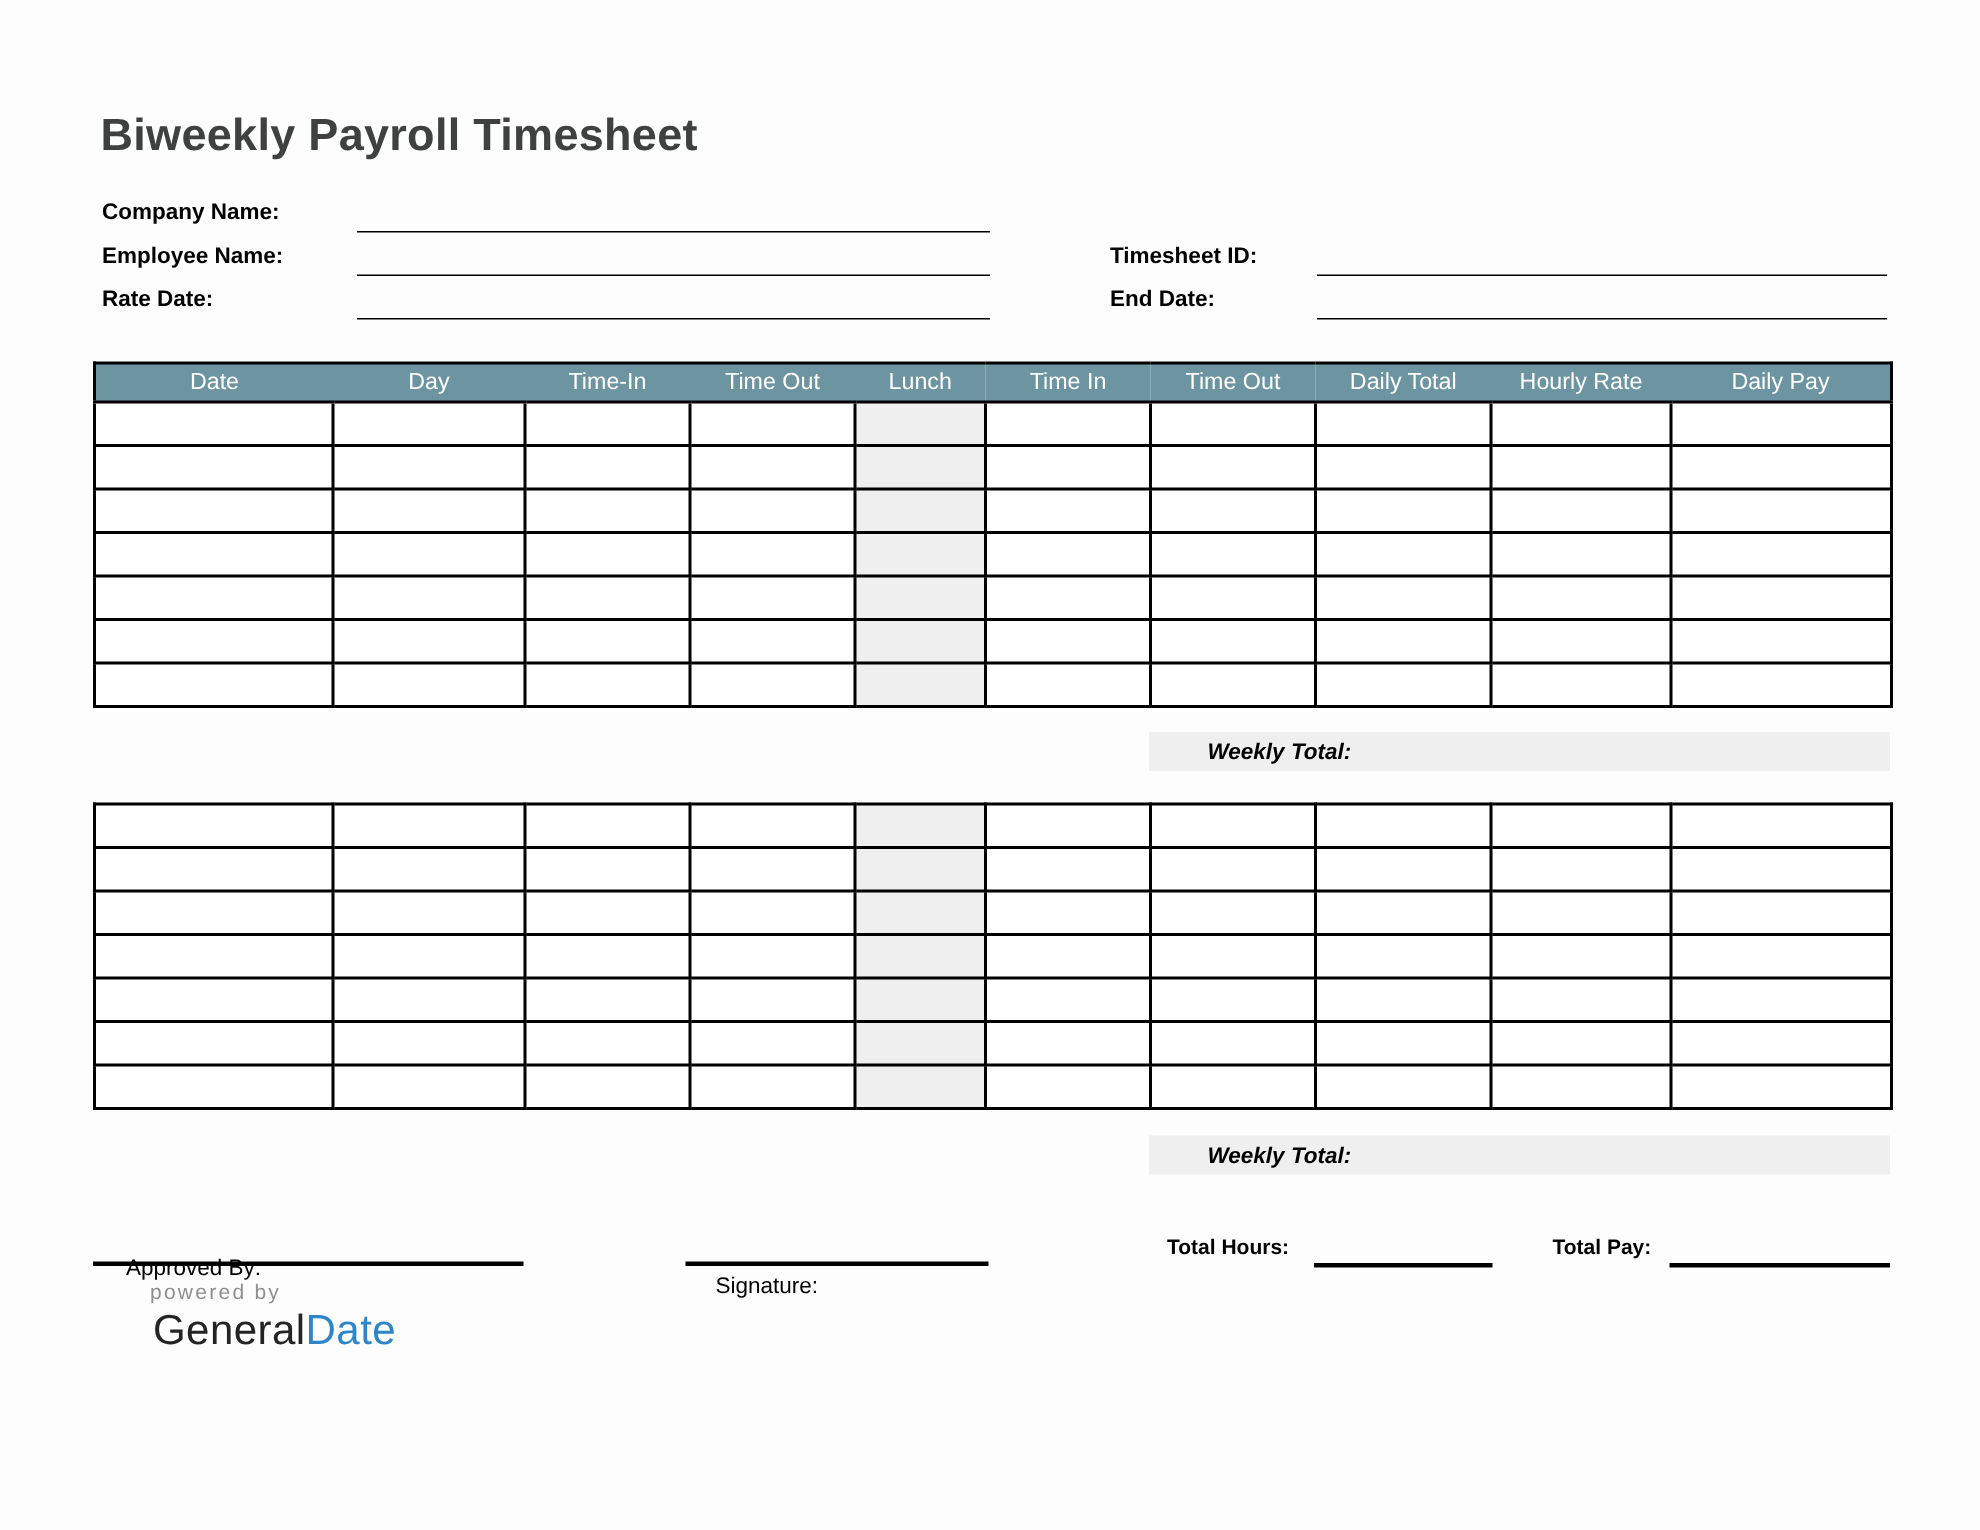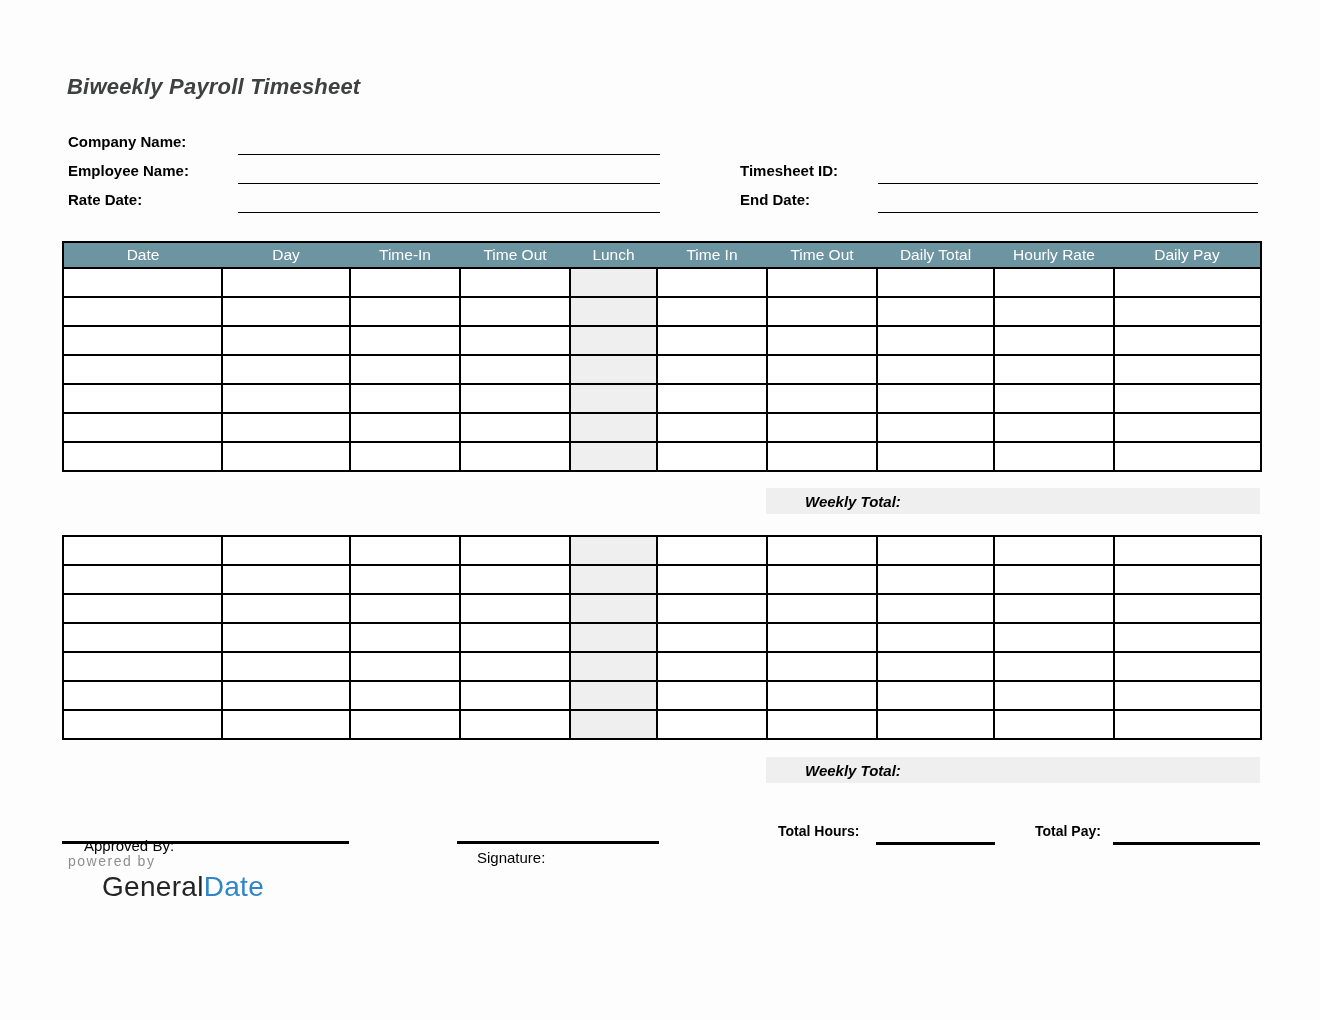--- a/index.html
+++ b/index.html
@@ -11,23 +11,22 @@
     --ink:#000000;
   }
   *{margin:0;padding:0;box-sizing:border-box;}
   html,body{background:#fdfdfd;}
   .page{
     position:relative;width:1320px;height:1020px;background:#fdfdfd;
     font-family:"Liberation Sans",sans-serif;color:var(--ink);overflow:hidden;
   }
   .abs{position:absolute;}
   .page-title{
-    left:67px;top:74px;font-size:22px;font-weight:bold;color:var(--title-color);
+    left:67px;top:74px;font-size:30px;font-weight:bold;color:var(--title-color);
     letter-spacing:0.2px;
-    font-style:italic;
   }
   .field-label{font-size:15px;font-weight:bold;color:#000;}
   .fill-line{border-bottom:1.5px solid #000;height:20px;}
   .fill-line.thick{border-bottom:3px solid #000;}
 
   
   .week-table{
     border-collapse:collapse;table-layout:fixed;width:1198px;
     background:#fff;
   }
@@ -47,21 +46,21 @@
 
   .weekly-band{
     left:766px;width:494px;height:26px;background:var(--band);
     display:flex;align-items:center;padding-left:4px;gap:12px;
   }
   .weekly-band .wt-label{font-size:15px;font-weight:bold;font-style:italic;color:#000;margin-left:35px;}
 
   .plain-label{font-size:15px;color:#000;margin-top:44px;}
   .bold-label{font-size:14px;font-weight:bold;color:#000;}
 
-  .powered-by{font-size:14px;color:#8f8f8f;letter-spacing:1.5px;}
+  .powered-by{font-size:14px;color:#8f8f8f;letter-spacing:1.5px;margin-left:32px;}
   .brand{font-size:28px;letter-spacing:0.3px;}
   .brand .g1{color:#242424;margin-left:37px;}
   .brand .g2{color:var(--brand-blue);}
 </style>
 </head>
 <body>
 
 <div class="page">
 
   <div class="abs page-title">Biweekly Payroll Timesheet</div>

